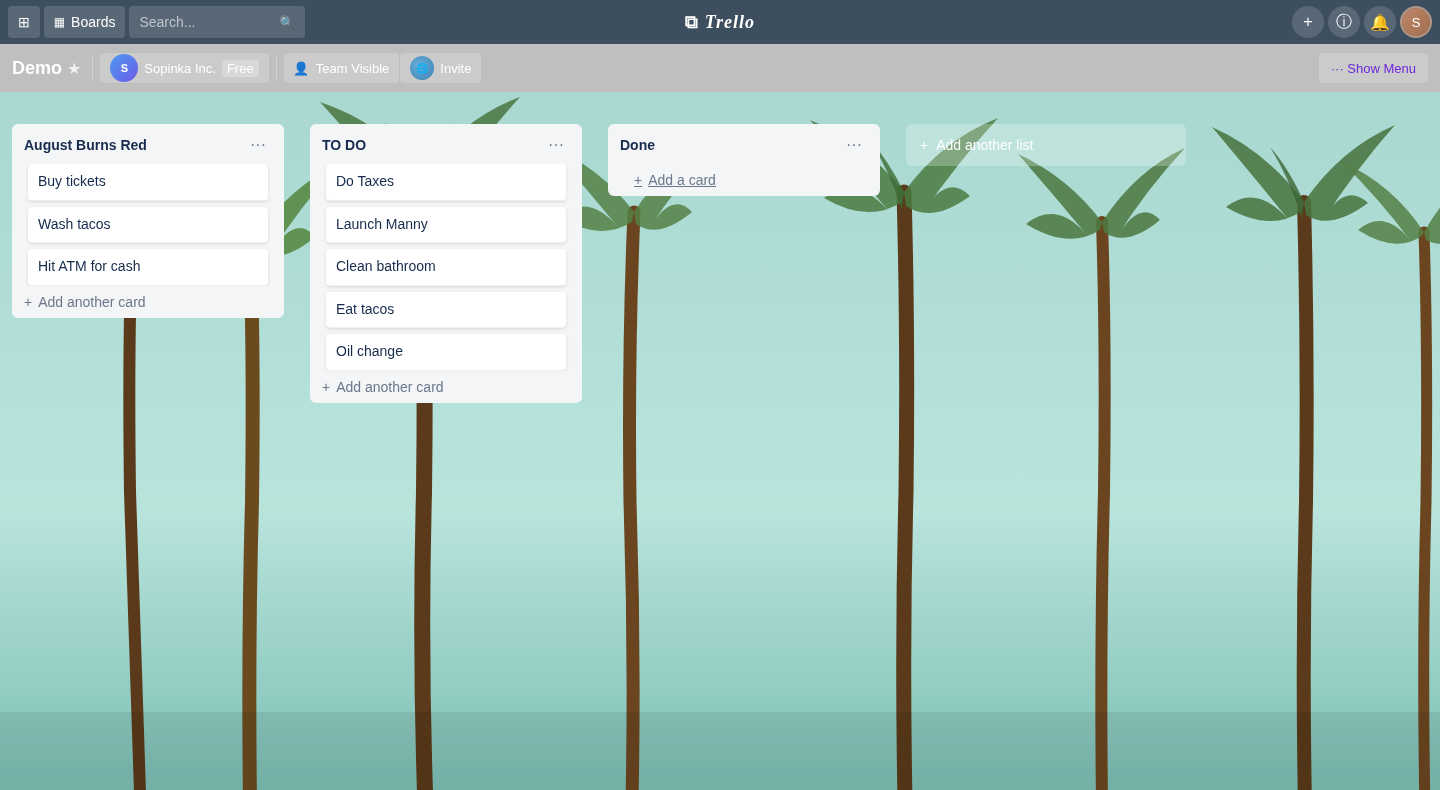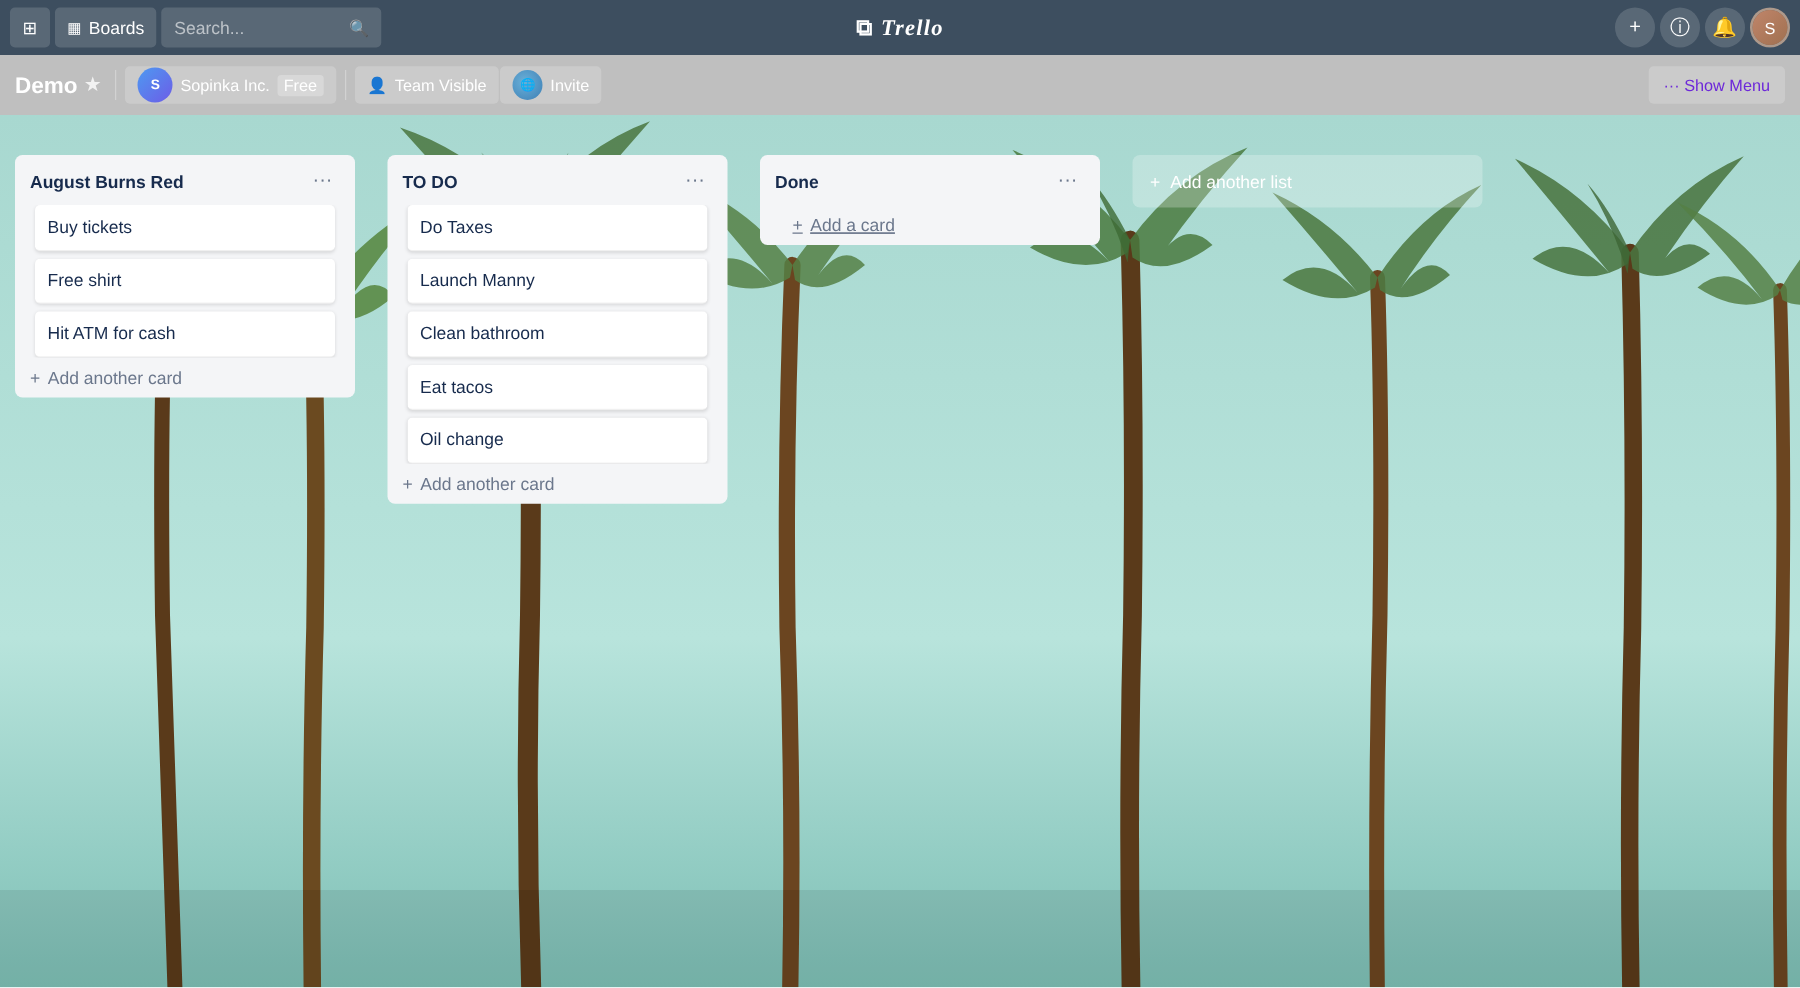--- a/index.html
+++ b/index.html
@@ -412,21 +412,21 @@
 
   <div id="lists-area">
 
     <div class="list-column">
       <div class="list-header">
         <span class="list-header-title">August Burns Red</span>
         <button class="list-menu-btn">···</button>
       </div>
       <div class="list-cards">
         <div class="card">Buy tickets</div>
-        <div class="card">Free shirt</div>
+        <div class="card">Wash tacos</div>
         <div class="card">Hit ATM for cash</div>
       </div>
       <button class="add-card-btn">
         <span>+</span>
         <span>Add another card</span>
       </button>
     </div>
 
     <div class="list-column">
       <div class="list-header">

